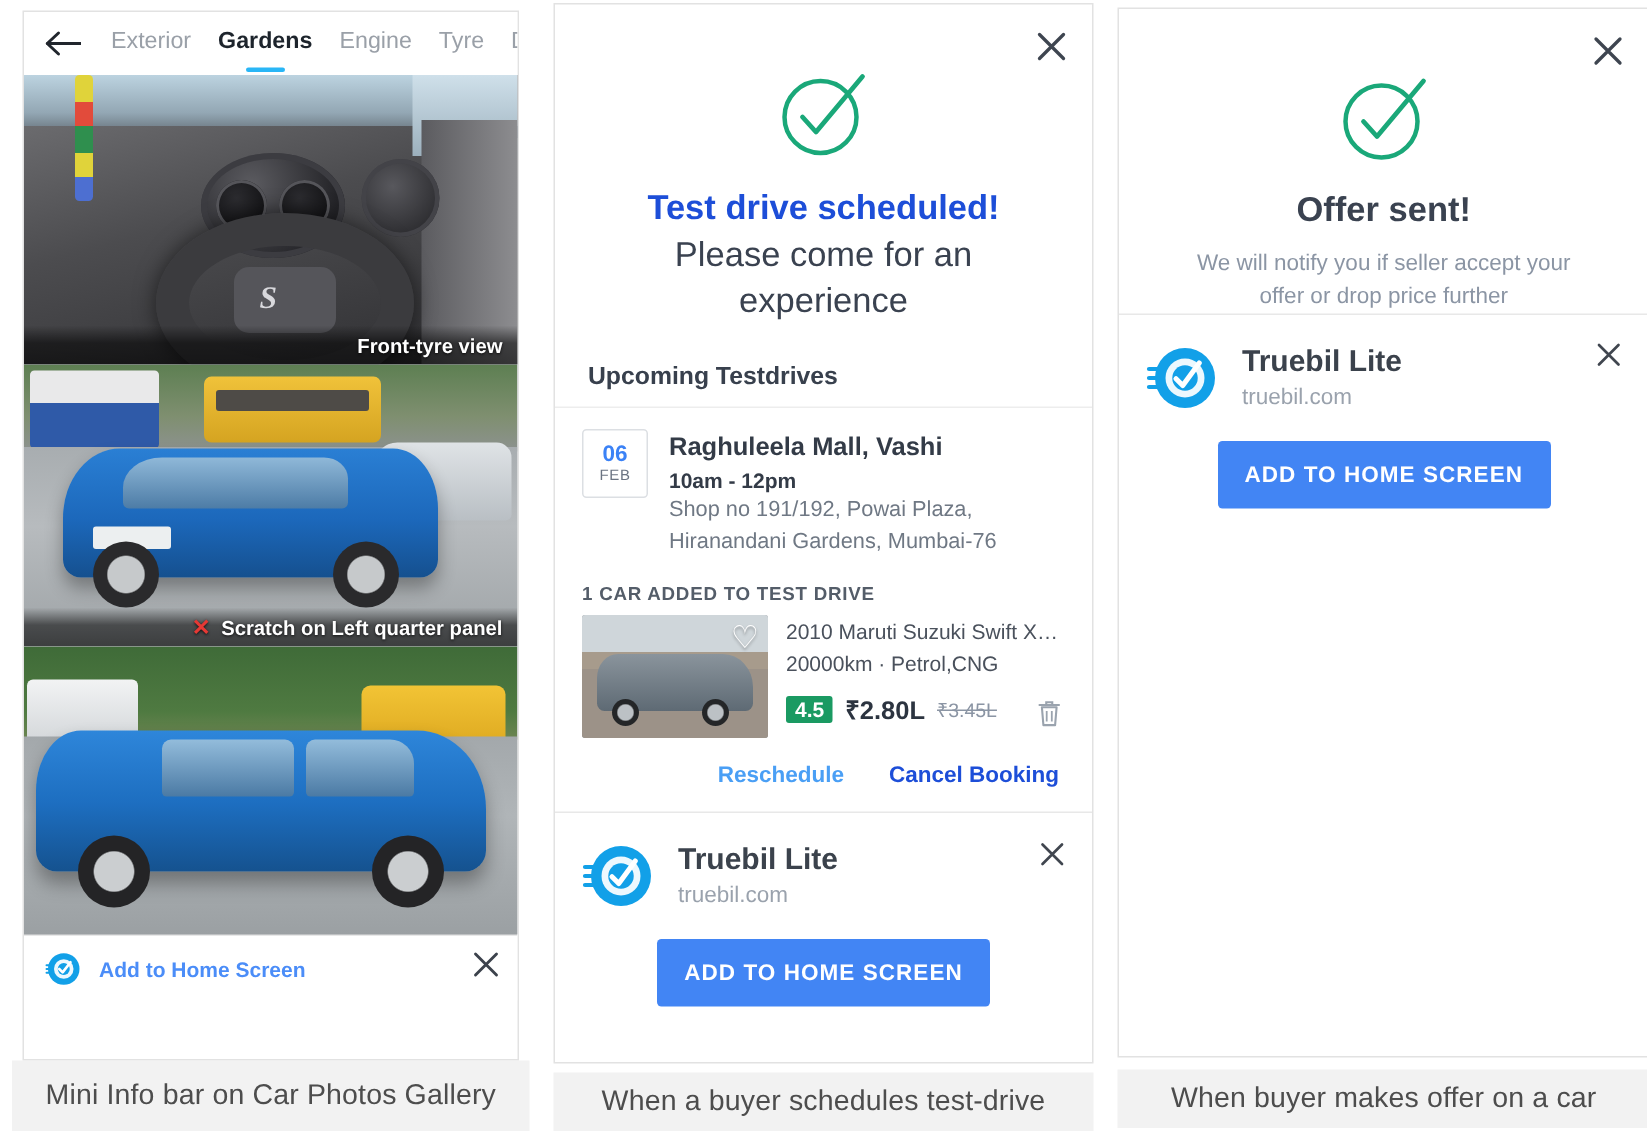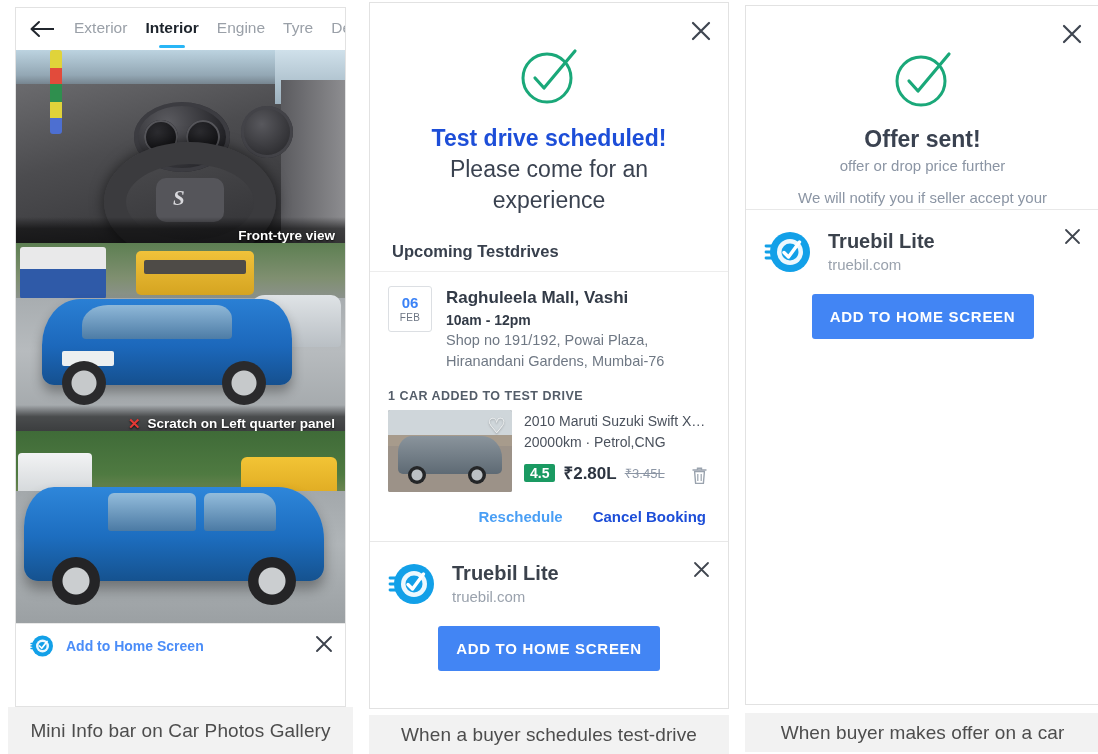--- a/index.html
+++ b/index.html
@@ -90,21 +90,21 @@
   .photo {
     position: relative;
     width: 100%;
     overflow: hidden;
   }
   .photo .label {
     position: absolute;
     left: 0; right: 0; bottom: 0;
     height: 26px;
     display: flex;
-    align-items: flex-end;
+    align-items: center;
     justify-content: flex-end;
     padding-right: 10px;
     gap: 7px;
     color: #ffffff;
     font-size: 13.5px;
     font-weight: bold;
     background: linear-gradient(to bottom, rgba(0,0,0,0) 0%, rgba(0,0,0,.55) 45%, rgba(0,0,0,.62) 100%);
     text-shadow: 0 1px 2px rgba(0,0,0,.8);
   }
   .xmark { color: #e53935; font-size: 15px; font-weight: bold; line-height: 1; }
@@ -448,21 +448,21 @@
     <div class="card">
 
       <div class="tabbar">
         <div class="back-arrow">
           <svg width="26" height="18" viewBox="0 0 26 18">
             <path d="M1 9 H24" stroke="#21262d" stroke-width="2" fill="none"></path>
             <path d="M9 2 L1.5 9 L9 16" stroke="#21262d" stroke-width="2" fill="none" stroke-linecap="round" stroke-linejoin="round"></path>
           </svg>
         </div>
         <div class="tab">Exterior</div>
-        <div class="tab active">Interior</div>
+        <div class="tab active">Gardens</div>
         <div class="tab">Engine</div>
         <div class="tab">Tyre</div>
         <div class="tab">Den</div>
       </div>
 
       <div class="photo ph1">
         <div class="sky"></div>
         <div class="dash"></div>
         <div class="hang"></div>
         <div class="side-win"></div>
@@ -640,22 +640,22 @@
       </div>
 
       <div class="check-wrap">
         <svg width="62" height="62" viewBox="0 0 62 62">
           <circle cx="29" cy="33" r="24" fill="none" stroke="#1aa879" stroke-width="3"></circle>
           <path d="M17 33 L26 43 L57 6" fill="none" stroke="#1aa879" stroke-width="3.2" stroke-linecap="round" stroke-linejoin="round"></path>
         </svg>
       </div>
 
       <div class="dlg-title" style="font-weight:bold;padding-top:14px;">Offer sent!</div>
+      <div class="dlg-sub">We will notify you if seller accept your</div>
       <div class="dlg-sub" style="padding-top:0;">offer or drop price further</div>
-      <div class="dlg-sub">We will notify you if seller accept your</div>
 
       <div class="spacer"></div>
 
       <div class="a2hs">
         <div class="a2hs-close">
           <svg width="17" height="17" viewBox="0 0 17 17">
             <path d="M2 2 L15 15 M15 2 L2 15" stroke="#40464f" stroke-width="1.8" stroke-linecap="round"></path>
           </svg>
         </div>
         <div class="a2hs-top">

